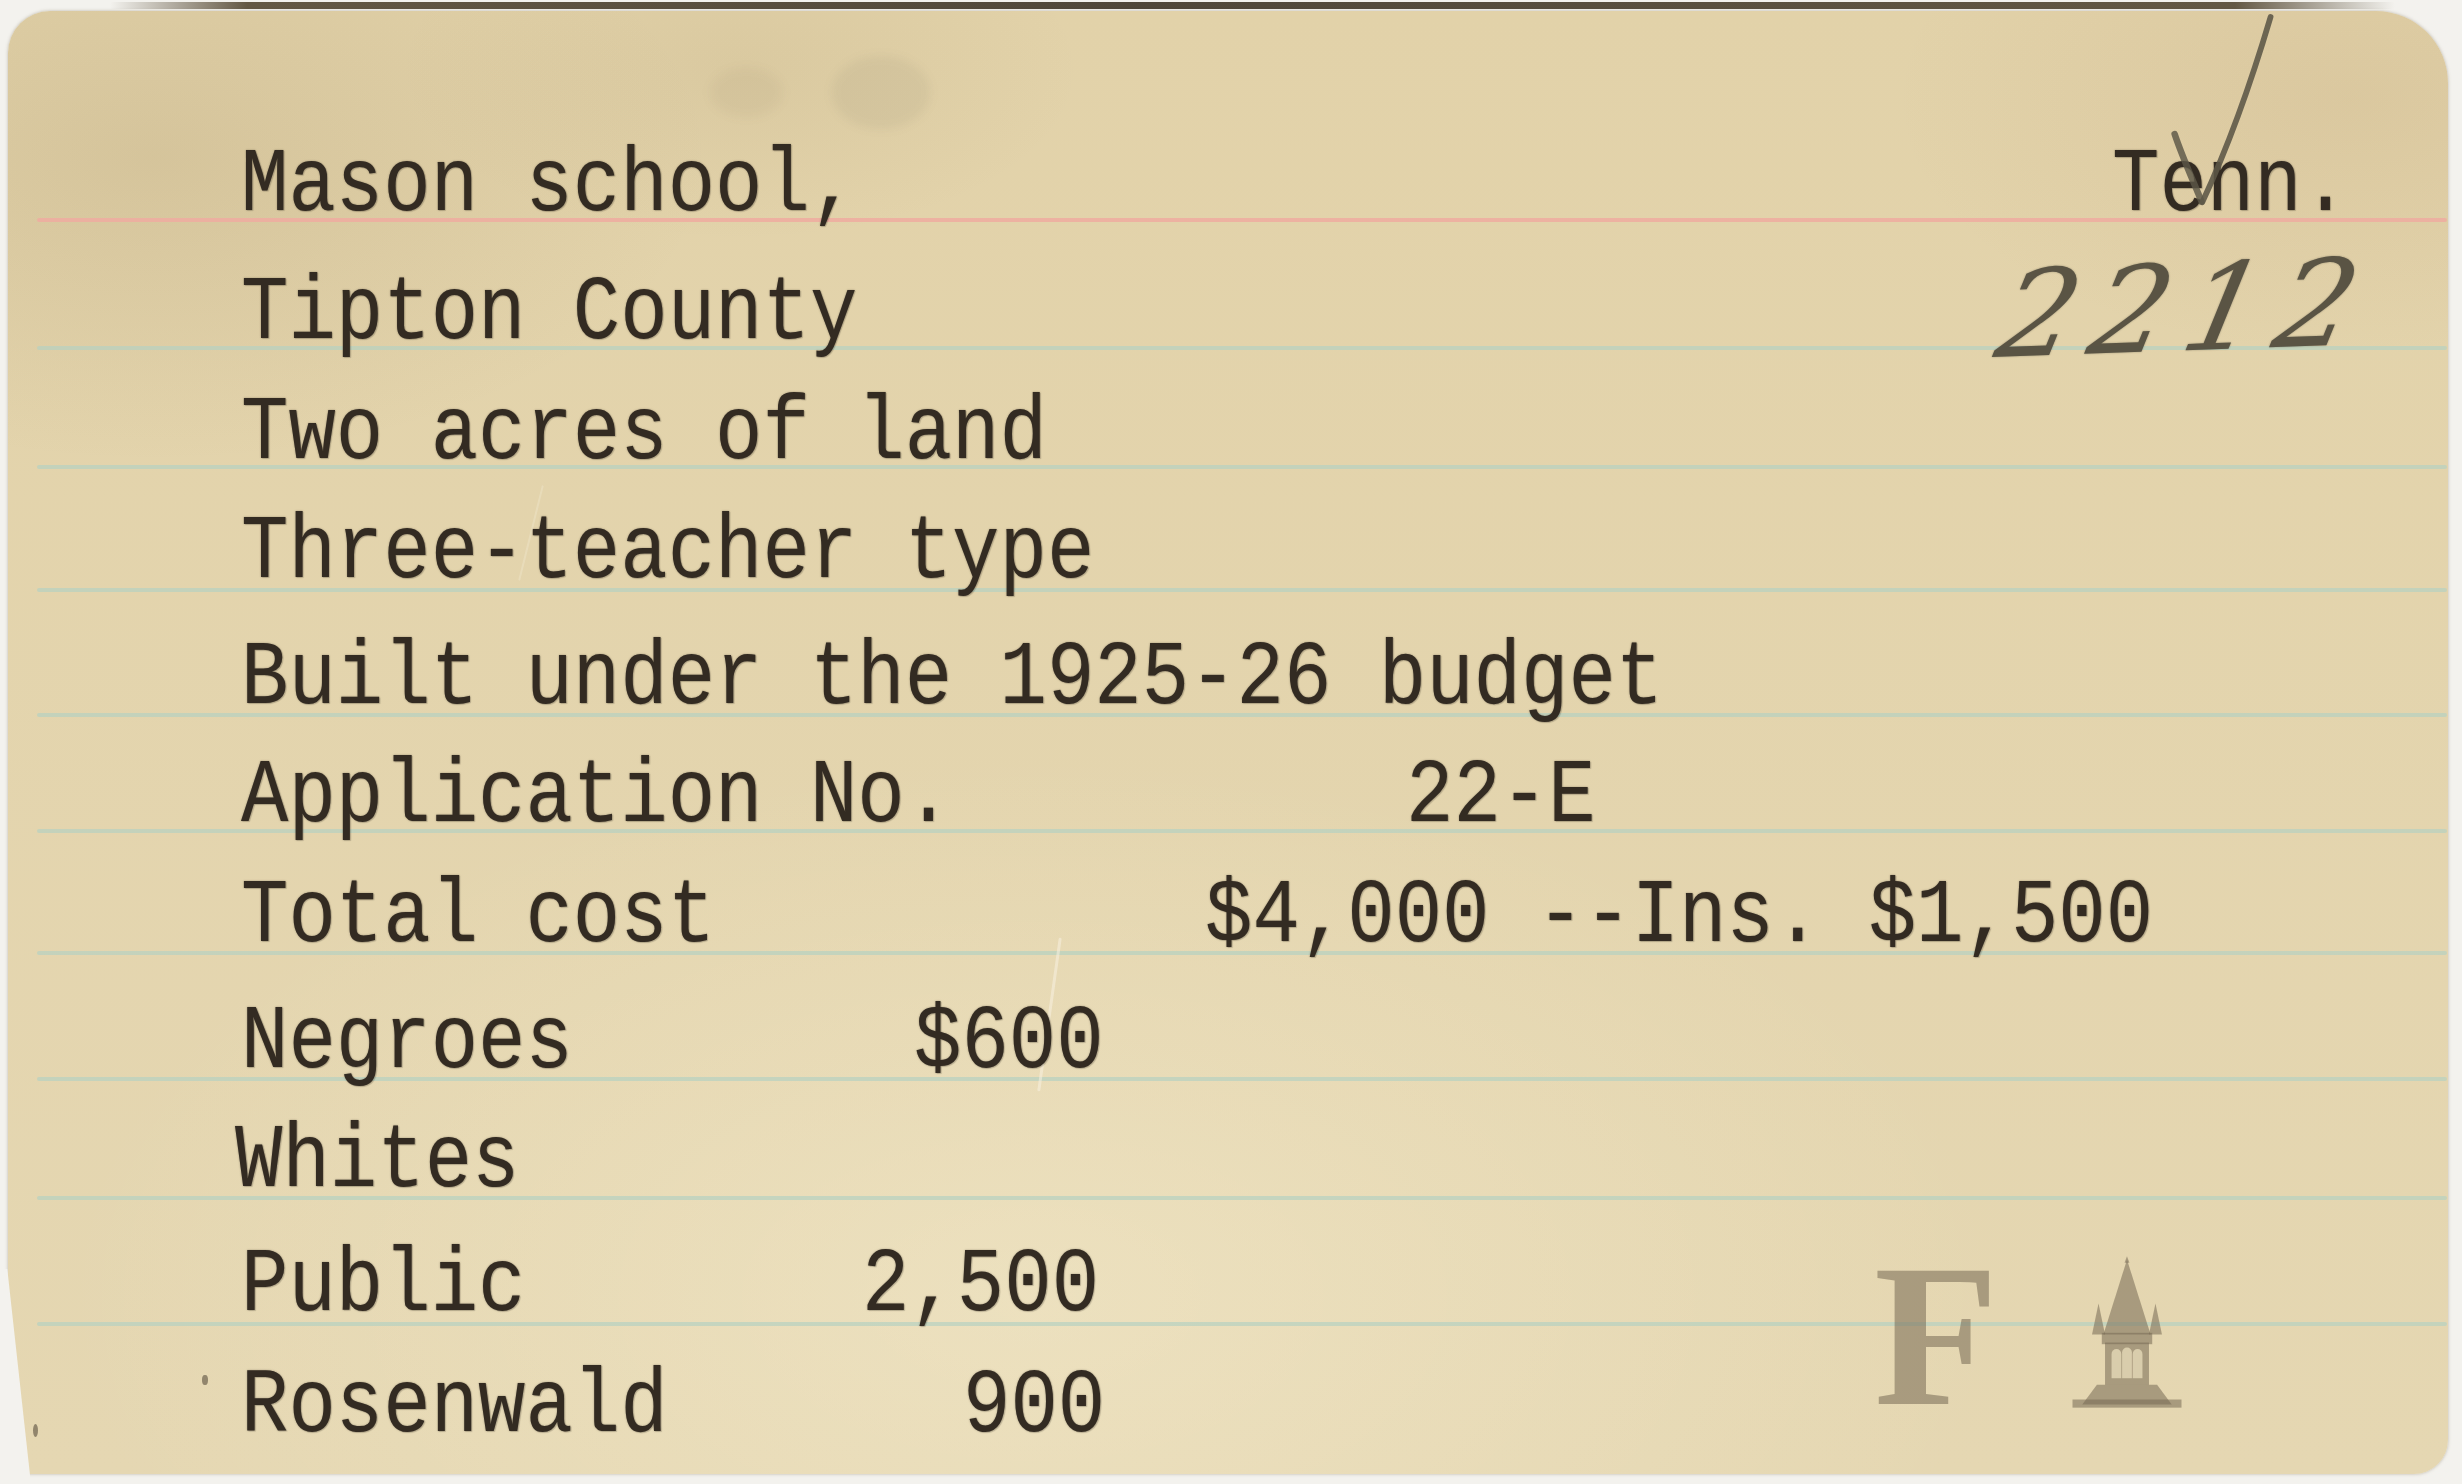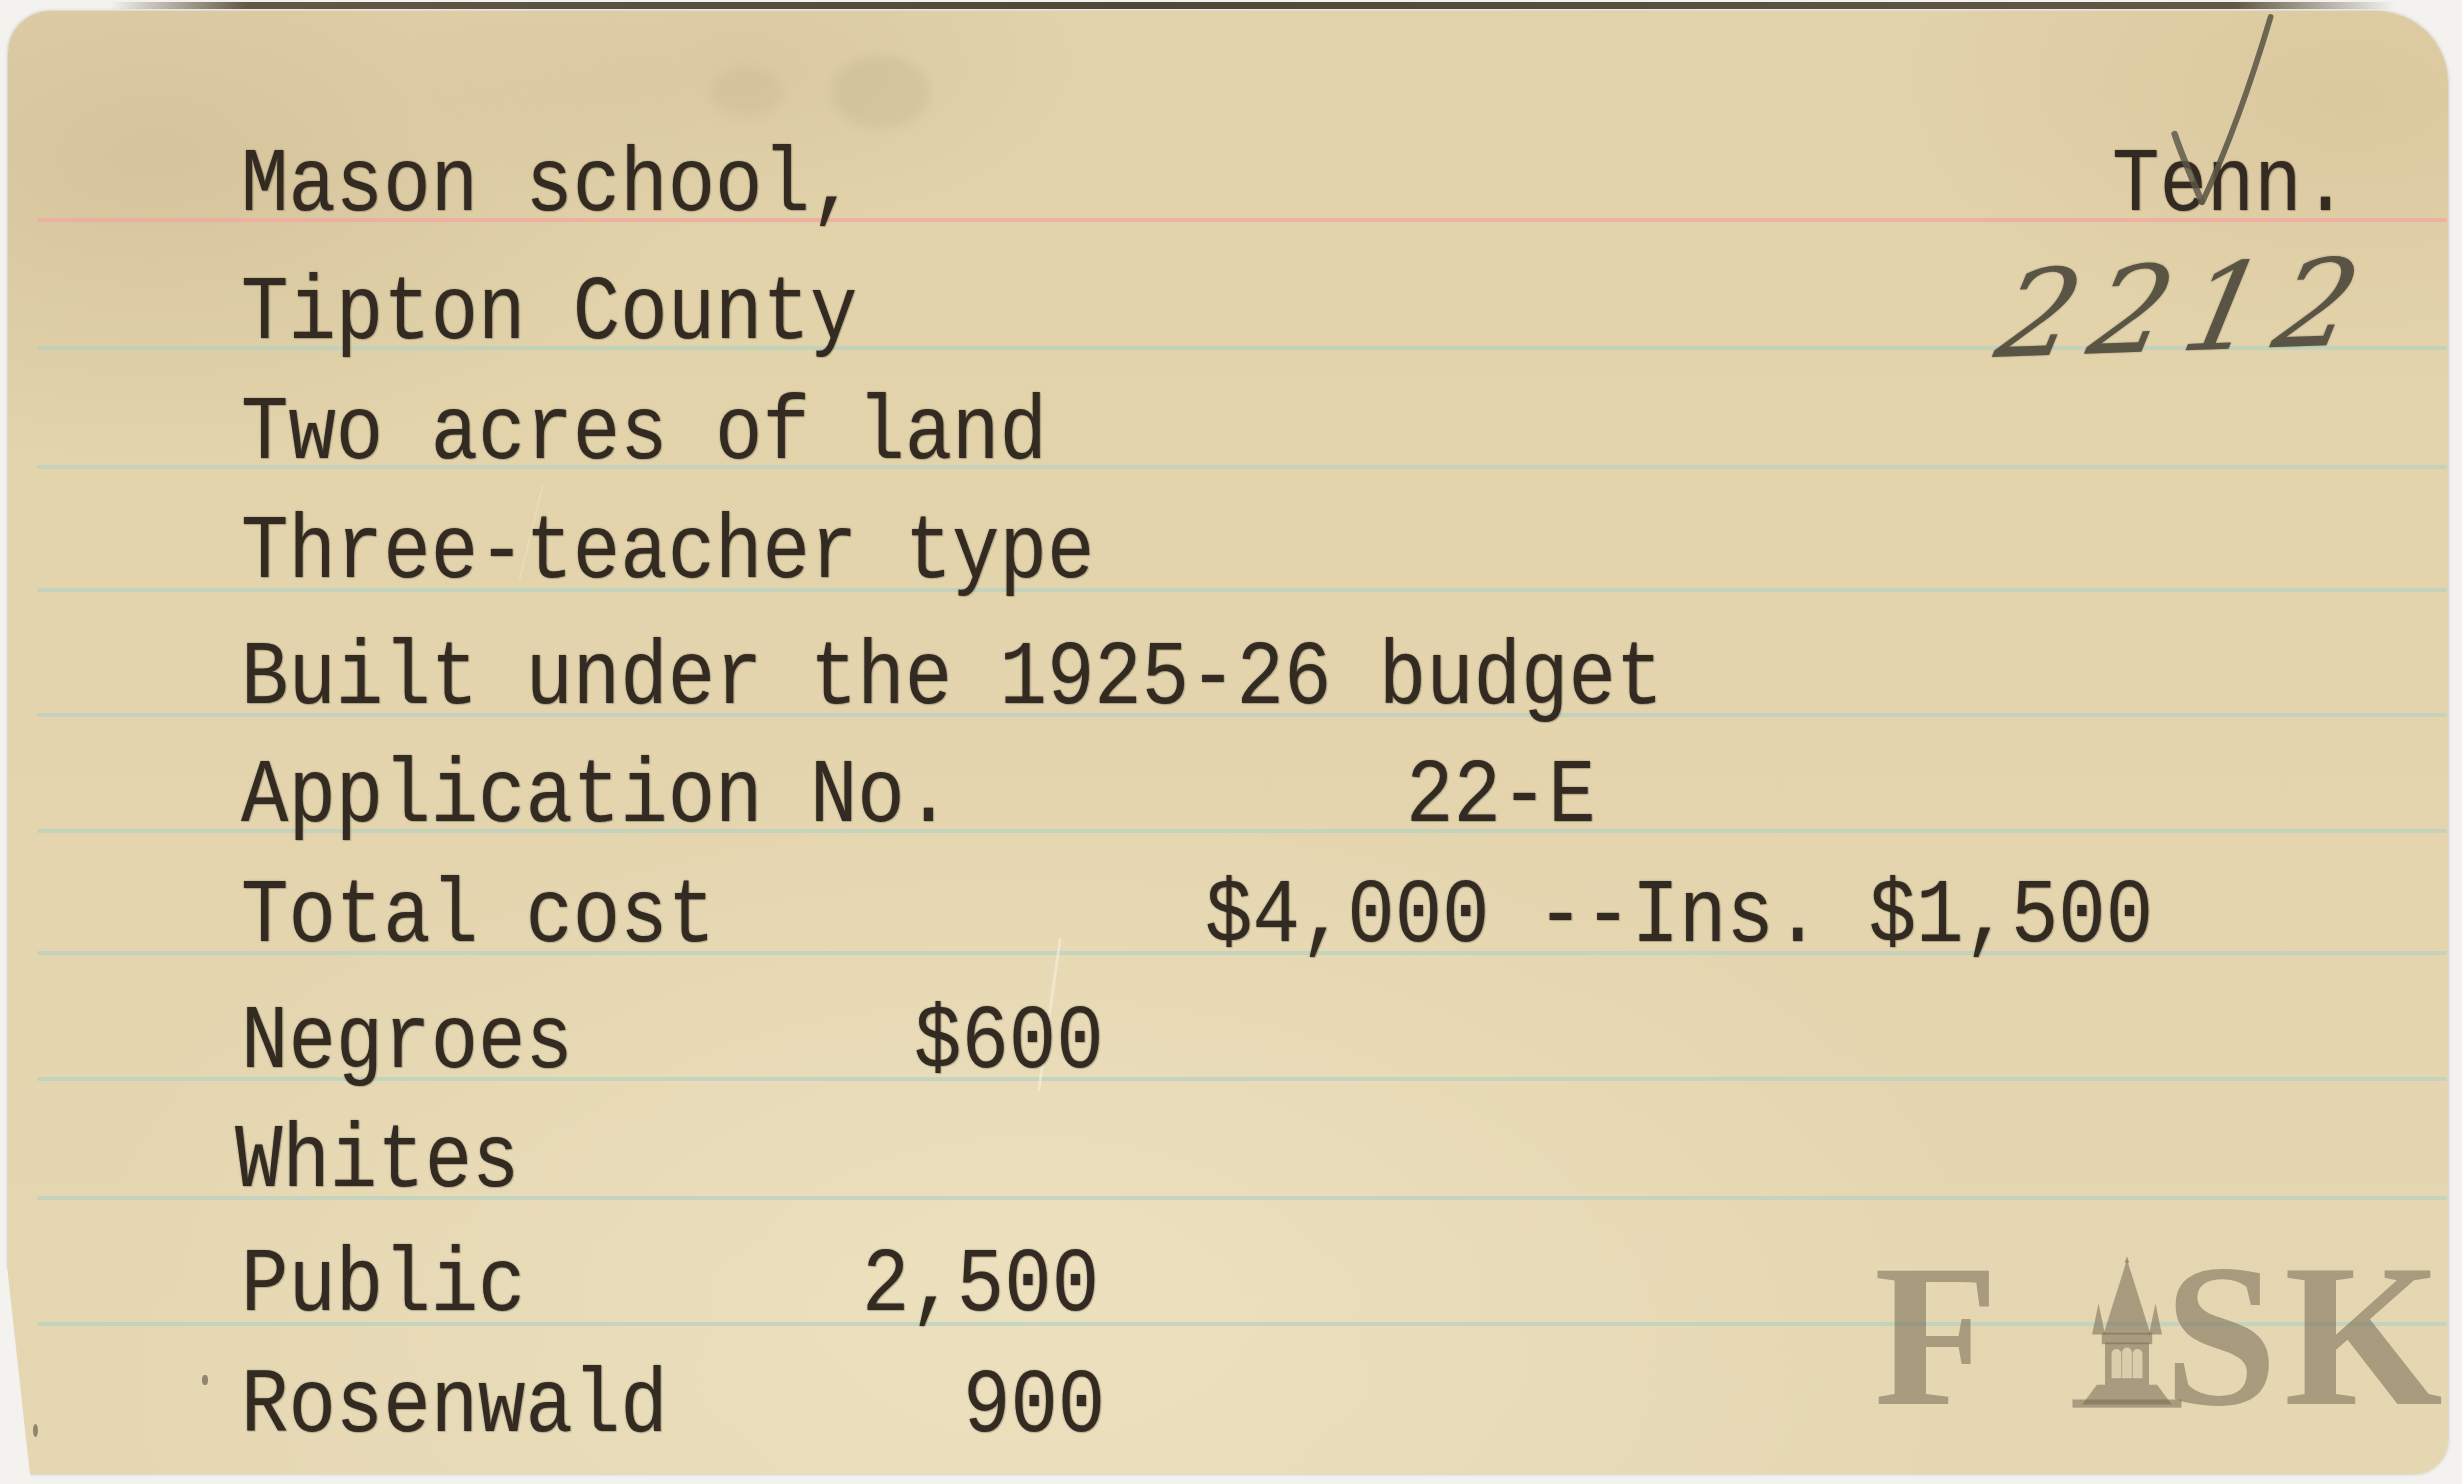--- a/index.html
+++ b/index.html
@@ -143,17 +143,16 @@
       <rect x="48" y="106" width="54" height="52"></rect>
       <polygon points="38,158 112,158 130,182 20,182"></polygon>
       <rect x="8" y="176" width="134" height="10"></rect>
     </g>
     <g fill="rgba(226,214,180,0.85)">
       <path d="M56 150 v-30 a6 6 0 0 1 12 0 v30 z"></path>
       <path d="M69 150 v-32 a6 6 0 0 1 12 0 v32 z"></path>
       <path d="M82 150 v-30 a6 6 0 0 1 12 0 v30 z"></path>
     </g>
   </svg>
-  <span class="wm-letter wm-sk" style="left:2164px;top:1233px;">SK</span>
 </div>
 
 <div class="corner-wedge"></div>
 
 
 </body></html>

